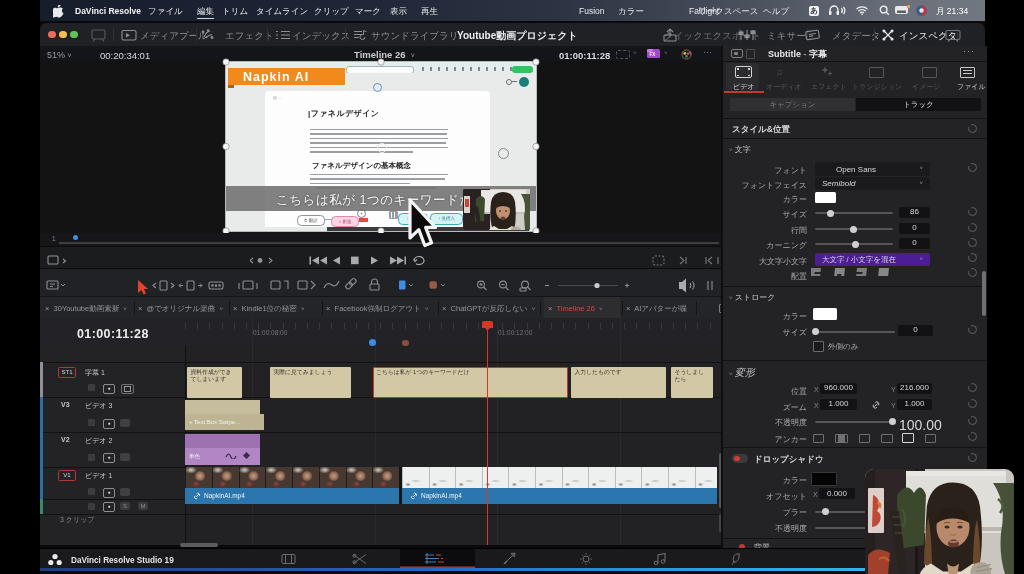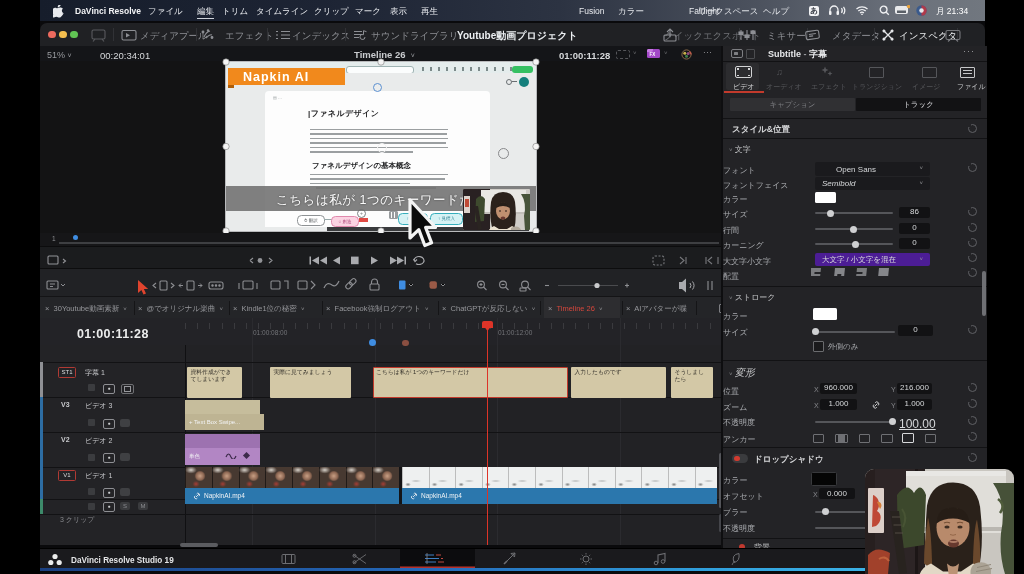--- a/index.html
+++ b/index.html
@@ -25,21 +25,21 @@
 
 #scrubrow{position:absolute;left:0;top:233px;width:681px;height:13px;background:#161618;}
 #transport{position:absolute;left:0;top:246px;width:681px;height:21px;background:#1b1c1e;border-top:1px solid #0c0c0d;}
 #toolbar{position:absolute;left:0;top:268px;width:681px;height:28px;background:#212225;border-top:1px solid #0d0d0e;}
 #tabs{position:absolute;left:0;top:296px;width:681px;height:22px;background:#242528;border-top:1px solid #141416;color:#96979b;font-size:7.5px;}
 #timeline{position:absolute;left:0;top:318px;width:681px;height:227px;background:#222225;}
 #bottombar{position:absolute;left:0;top:548px;width:945px;height:20px;background:#1a1a1d;border-top:1px solid #000;}
 #bluebar{position:absolute;left:0;top:568px;width:945px;height:3px;background:linear-gradient(90deg,#1a3f80,#2468b8 40%,#309fdc 70%,#43c0ee 100%);}
 
 #inspector{position:absolute;left:681px;top:46px;width:264px;height:502px;background:#232326;border-left:2px solid #0e0e10;color:#b7b9bd;font-size:8px;}
-.ilabel{position:absolute;text-align:left;color:#a9abaf;}
+.ilabel{position:absolute;text-align:right;color:#a9abaf;}
 .ibox{position:absolute;background:#121214;border-radius:2px;color:#d6d8da;}
 .islider{position:absolute;height:2px;background:#55565a;border-radius:1px;}
 .iknob{position:absolute;width:7px;height:7px;border-radius:50%;background:#cfd0d2;}
 .ireset{position:absolute;width:7px;height:7px;border:1px solid #606165;border-radius:50%;left:245px;}
 .ireset:after{content:"";position:absolute;left:-1px;top:-1.5px;width:3px;height:3px;background:#232326;}
 .sect{position:absolute;left:0;width:264px;height:1px;background:#121214;}
 .clip{position:absolute;height:31px;background:#d3c8a6;color:#33302a;font-size:5.8px;line-height:7px;
   padding:2.5px 3.5px;box-sizing:border-box;overflow:hidden;border-radius:1px;}
 .chev{font-size:6px;color:#8b8c90;}
 </style></head>
@@ -550,21 +550,21 @@
  <div class="ibox" style="left:97px;top:353px;width:37px;height:10.5px;text-align:center;font-size:8px;line-height:10.5px;">1.000</div>
  <svg class="abs" style="left:148px;top:354px;" width="10" height="10" viewBox="0 0 10 10">
             <path d="M3.5 6.5 l3 -3 M3 4.5 a2 2 0 1 0 2.8 2.8 M7 5.5 a2 2 0 1 0 -2.8 -2.8" stroke="#c9cacc" stroke-width="1" fill="none"></path>
           </svg>
  <span class="abs" style="left:168px;top:356px;color:#85868a;font-size:7px;">Y</span>
  <div class="ibox" style="left:174px;top:353px;width:35px;height:10.5px;text-align:center;font-size:8px;line-height:10.5px;">1.000</div>
  <div class="ireset" style="top:353px;"></div>
  <div class="ilabel" style="left:0;top:371px;width:84px;">不透明度</div>
  <div class="islider" style="left:92px;top:374.5px;width:78px;"></div>
  <div class="iknob" style="left:166px;top:372px;"></div>
- <span class="abs" style="left:176px;top:371px;color:#d6d8da;font-size:12px;text-decoration:underline;">100.00</span>
+ <span class="abs" style="left:176px;top:371px;color:#d6d8da;font-size:14px;">100.00</span>
  <div class="ireset" style="top:370px;"></div>
  <div class="ilabel" style="left:0;top:388px;width:84px;">アンカー</div>
  <div class="abs" style="left:90px;top:388px;width:9px;height:7px;border:1px solid #6f7074;border-radius:1px;"></div>
  <div class="abs" style="left:112px;top:388px;width:11px;height:7px;border:1px solid #6f7074;border-radius:1px;background:linear-gradient(90deg,transparent 2px,#6f7074 2px 9px,transparent 9px);"></div>
  <div class="abs" style="left:136px;top:388px;width:9px;height:7px;border:1px solid #6f7074;border-radius:1px;"></div>
  <div class="abs" style="left:158px;top:388px;width:10px;height:7px;border:1px solid #6f7074;border-radius:1px;"></div>
  <div class="abs" style="left:179px;top:387px;width:10px;height:8px;border:1.2px solid #d7d8da;border-radius:1px;"></div>
  <div class="abs" style="left:202px;top:388px;width:9px;height:7px;border:1px solid #6f7074;border-radius:1px;"></div>
  <div class="ireset" style="top:386px;"></div>
  <div class="sect" style="top:401px;"></div>

